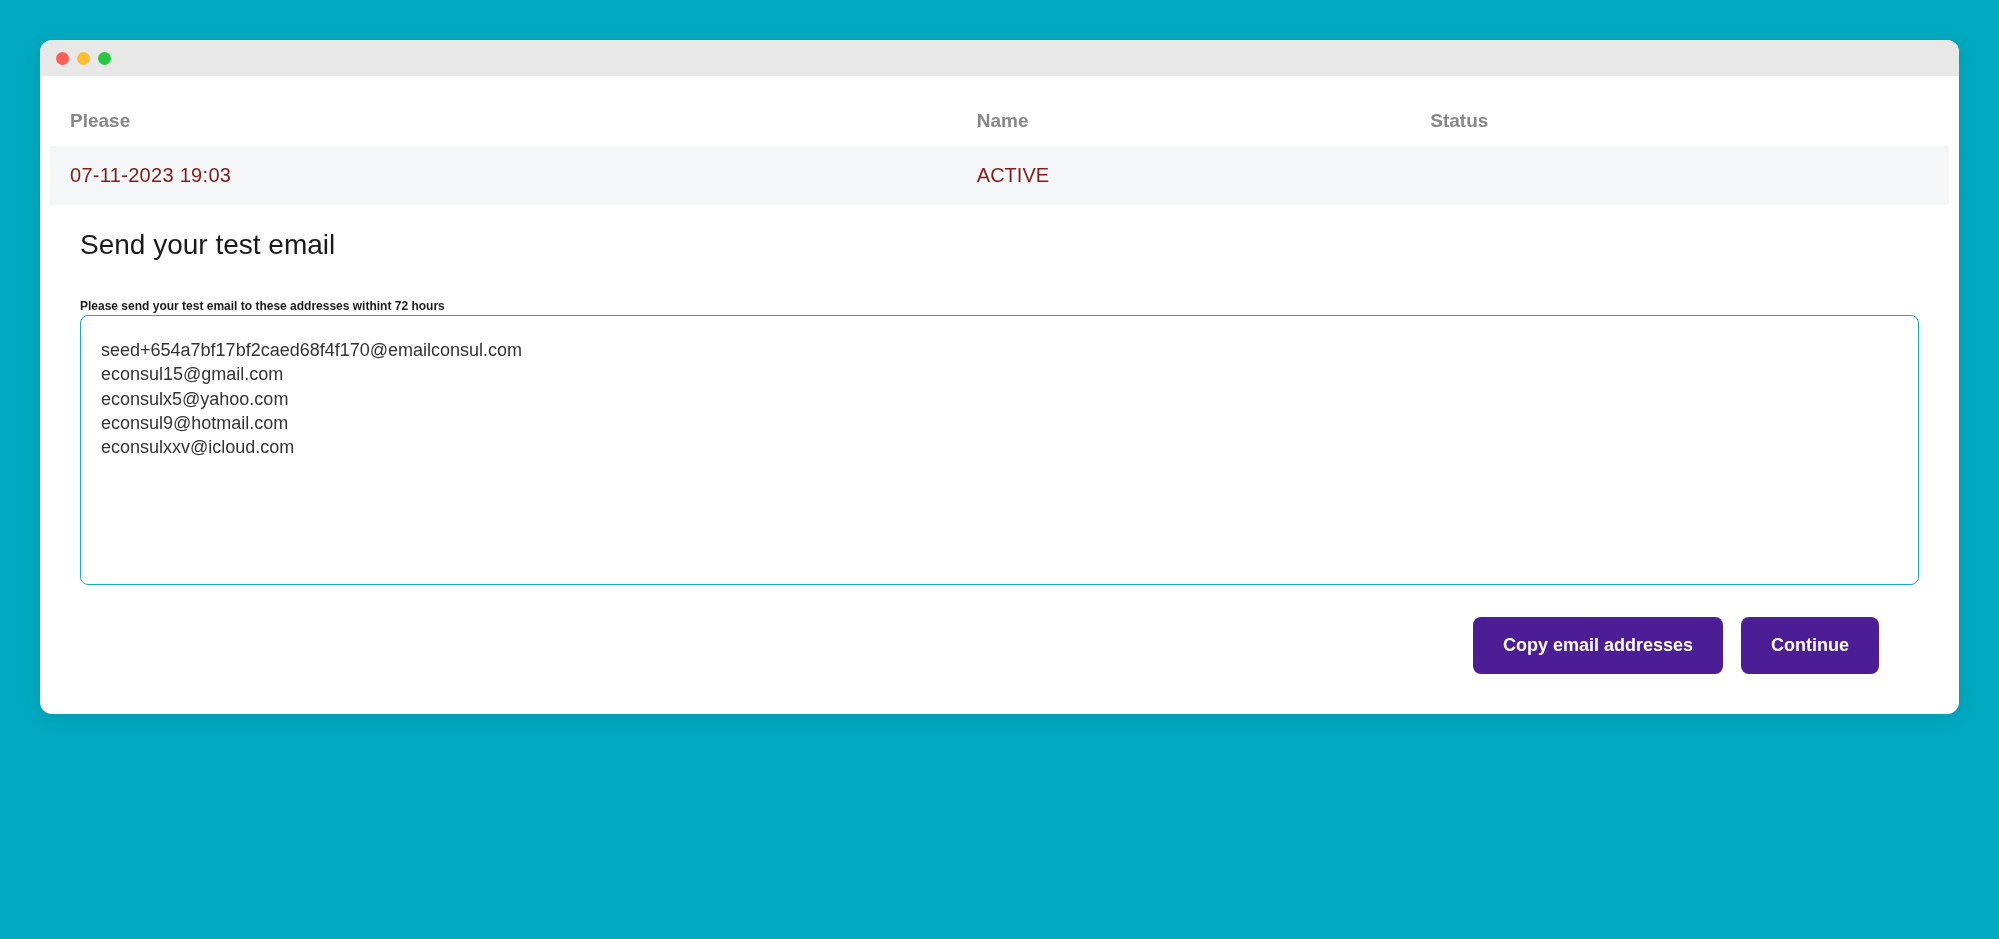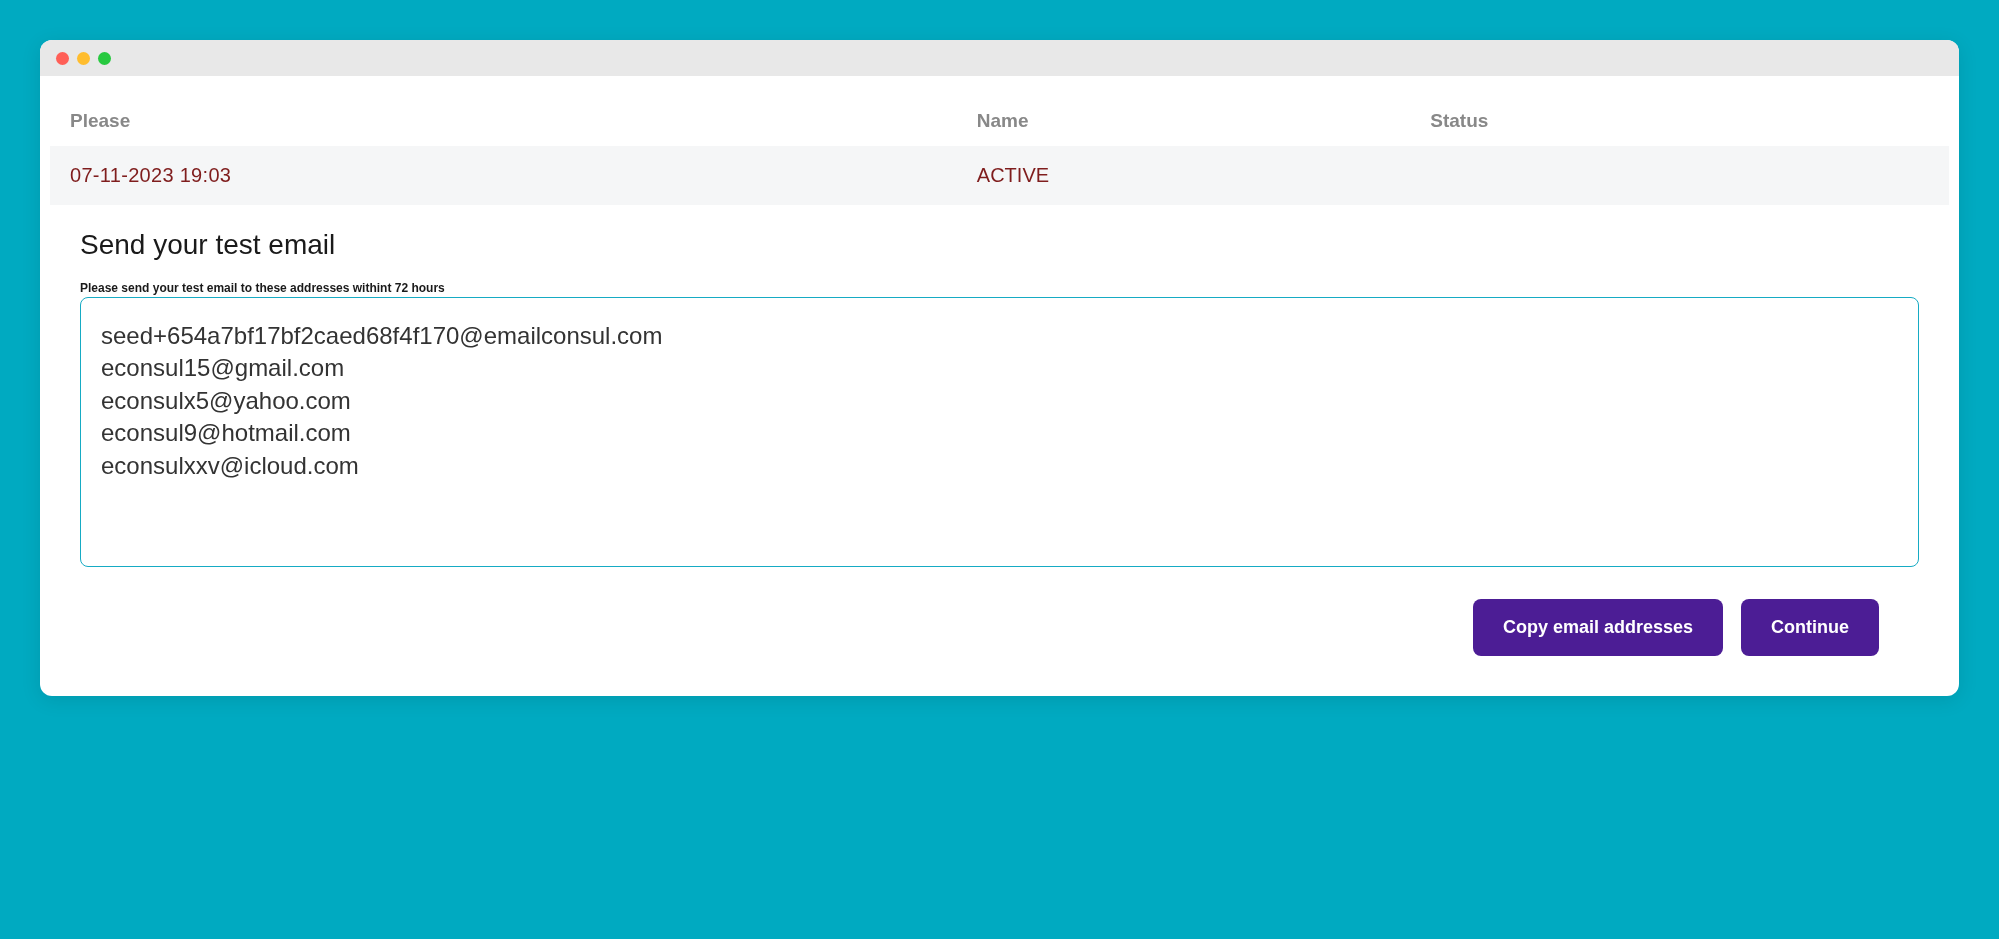--- a/index.html
+++ b/index.html
@@ -74,34 +74,34 @@
     .col-name-header {
       padding-left: 0;
     }
     .section {
       padding: 24px 30px 0 30px;
     }
     .section-title {
       font-size: 28px;
       font-weight: 500;
       color: #1a1a1a;
-      margin-bottom: 20px;
+      margin-bottom: 38px;
     }
     .instruction {
       font-size: 12px;
       font-weight: 800;
       color: #1a1a1a;
       margin-bottom: 2px;
     }
     .email-box {
       border: 1px solid #16abc4;
       border-radius: 8px;
       padding: 22px 20px;
       min-height: 270px;
-      font-size: 24px;
+      font-size: 18px;
       line-height: 1.35;
       color: #333;
       white-space: pre-line;
     }
     .actions {
       display: flex;
       justify-content: flex-end;
       gap: 18px;
       padding: 32px 70px 0 30px;
     }

